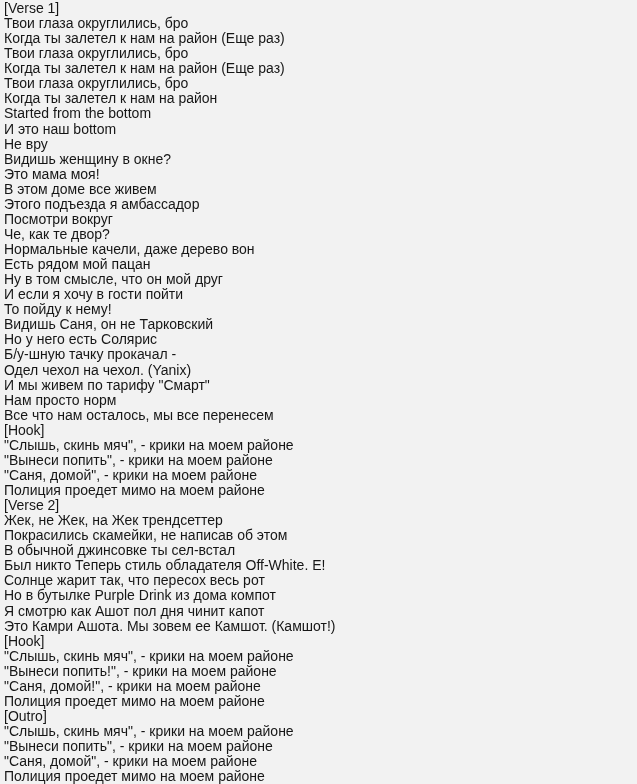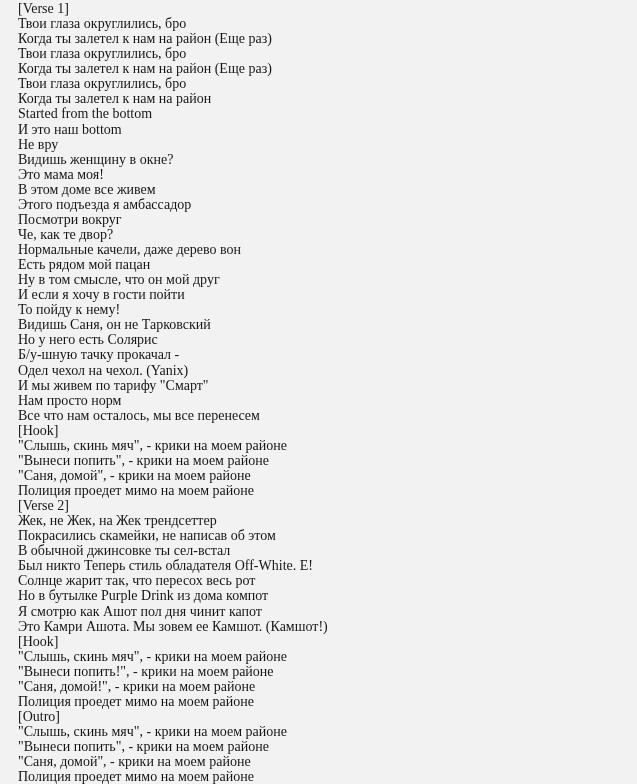--- a/index.html
+++ b/index.html
@@ -9,22 +9,22 @@
   body {
     width: 637px;
     height: 784px;
     overflow: hidden;
     background: #f2f2f2;
   }
   .lyrics-page {
     width: 637px;
     height: 784px;
     box-sizing: border-box;
-    padding: 1px 0 0 18px;
-    font-family: Liberation Serif, serif;
+    padding: 1px 0 0 4px;
+    font-family: Liberation Sans, sans-serif;
     font-size: 14px;
     line-height: 15.077px;
     color: #161616;
     white-space: pre;
     -webkit-font-smoothing: antialiased;
   }
   .lyric-line, .section-header {
     height: 15.077px;
     white-space: pre;
   }

